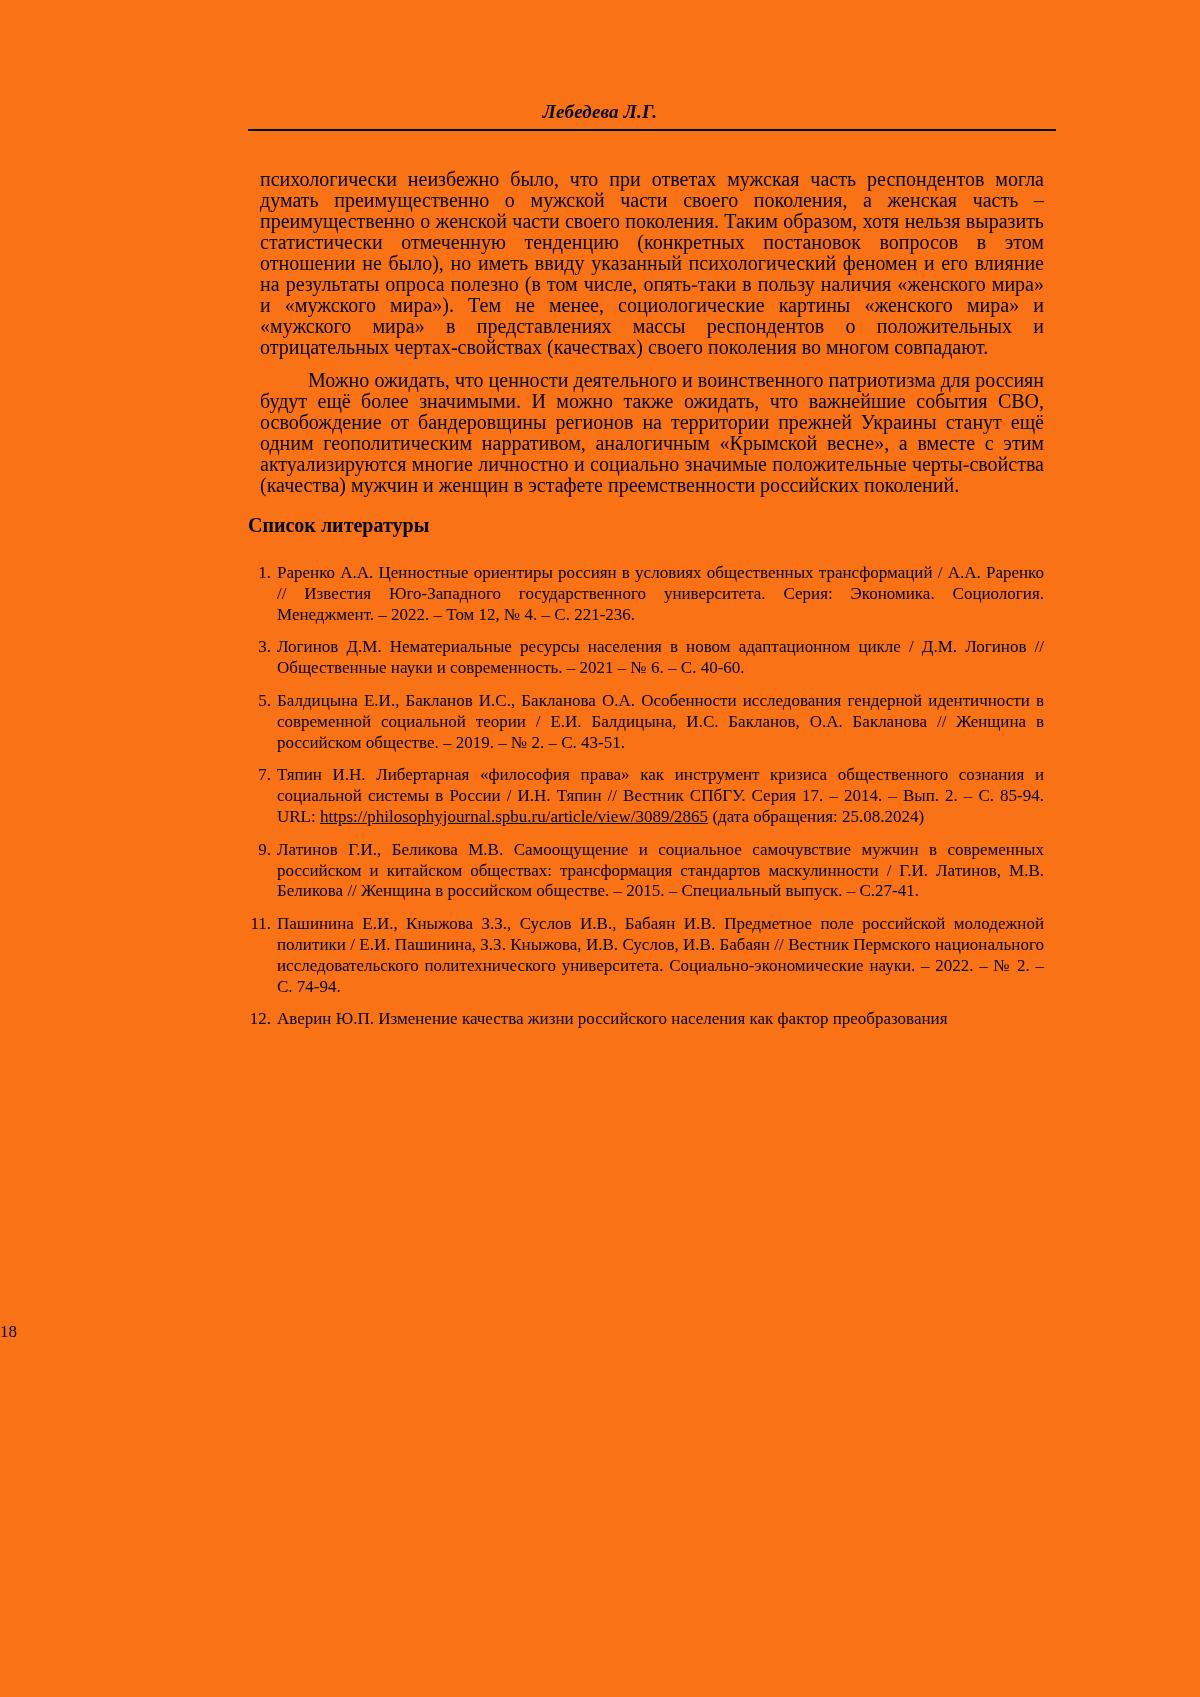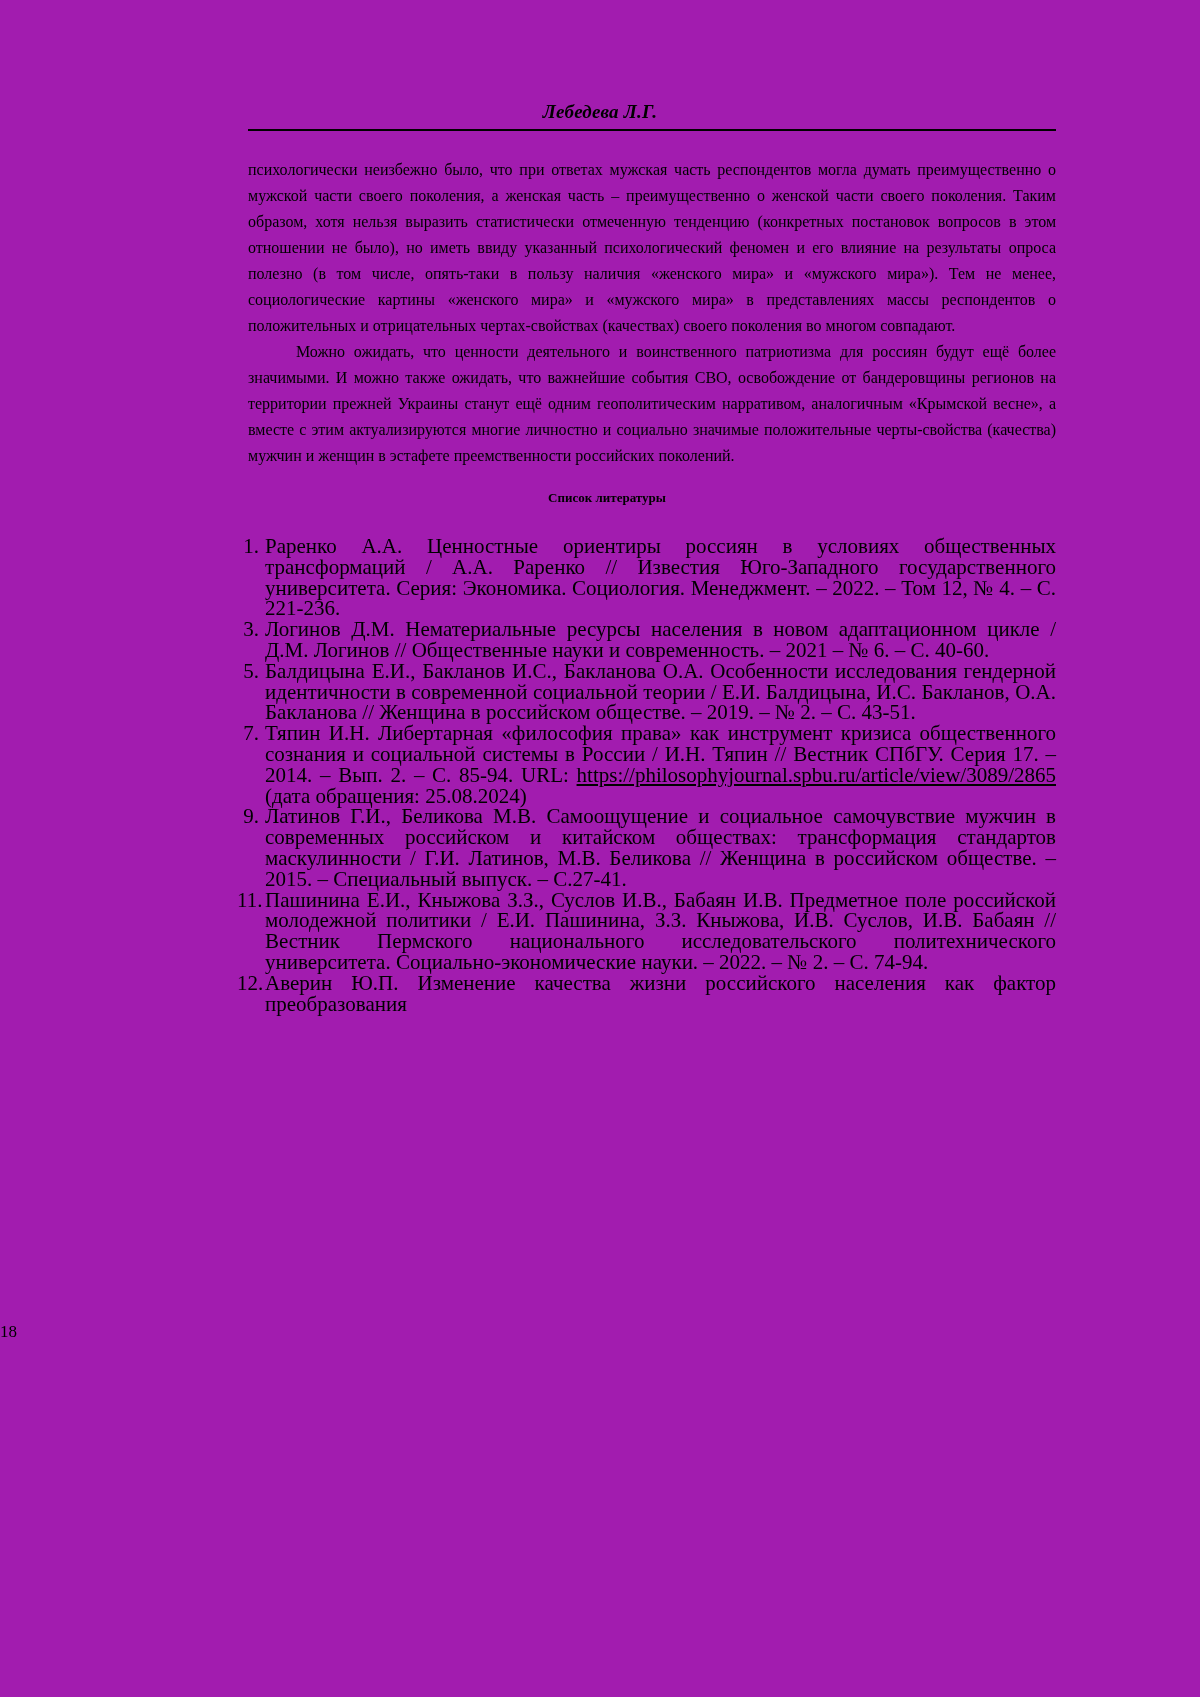--- a/index.html
+++ b/index.html
@@ -1,20 +1,20 @@
 <!DOCTYPE html>
 <html lang="ru"><head>
 <meta charset="utf-8">
 <style>
   html, body { margin:0; padding:0; background:#ffffff; }
   .page {
     position: relative;
     width: 1200px;
     height: 1697px;
-    background: #a21caf;
+    background: #f97316;
     font-family: "Liberation Serif", "DejaVu Serif", serif;
     color: #000;
     overflow: hidden;
   }
   .running-head {
     position: absolute;
     top: 101px; left: 0;
     width: 1200px;
     text-align: center;
     font-size: 19px;
@@ -27,43 +27,42 @@
     top: 129px; left: 248px;
     width: 808px;
     border-top: 2px solid #000;
   }
   .column {
     position: absolute;
     top: 157px; left: 248px;
     width: 808px;
   }
   .para {
-    margin: 0;
-    font-size: 16px;
-    line-height: 26px;
+    margin: 12px;
+    font-size: 20px;
+    line-height: 21px;
     text-align: justify;
   }
   .para.indent { text-indent: 48px; }
   .refs-heading {
     margin: 17px 90px 0 0;
-    font-size: 13px;
+    font-size: 20px;
     line-height: 24px;
     font-weight: bold;
-    text-align: center;
   }
   .refs {
     margin: 26px 0 0 -11px;
     padding: 0;
   }
   .ref {
     list-style: none;
-    margin: 0;
+    margin: 12px;
     padding-left: 28px;
     text-indent: -28px;
-    font-size: 21px;
+    font-size: 17px;
     line-height: 20.8px;
     text-align: justify;
   }
   .ref-num {
     display: inline-block;
     width: 28px;
     padding-right: 6px;
     box-sizing: border-box;
     text-align: right;
     text-indent: 0;

